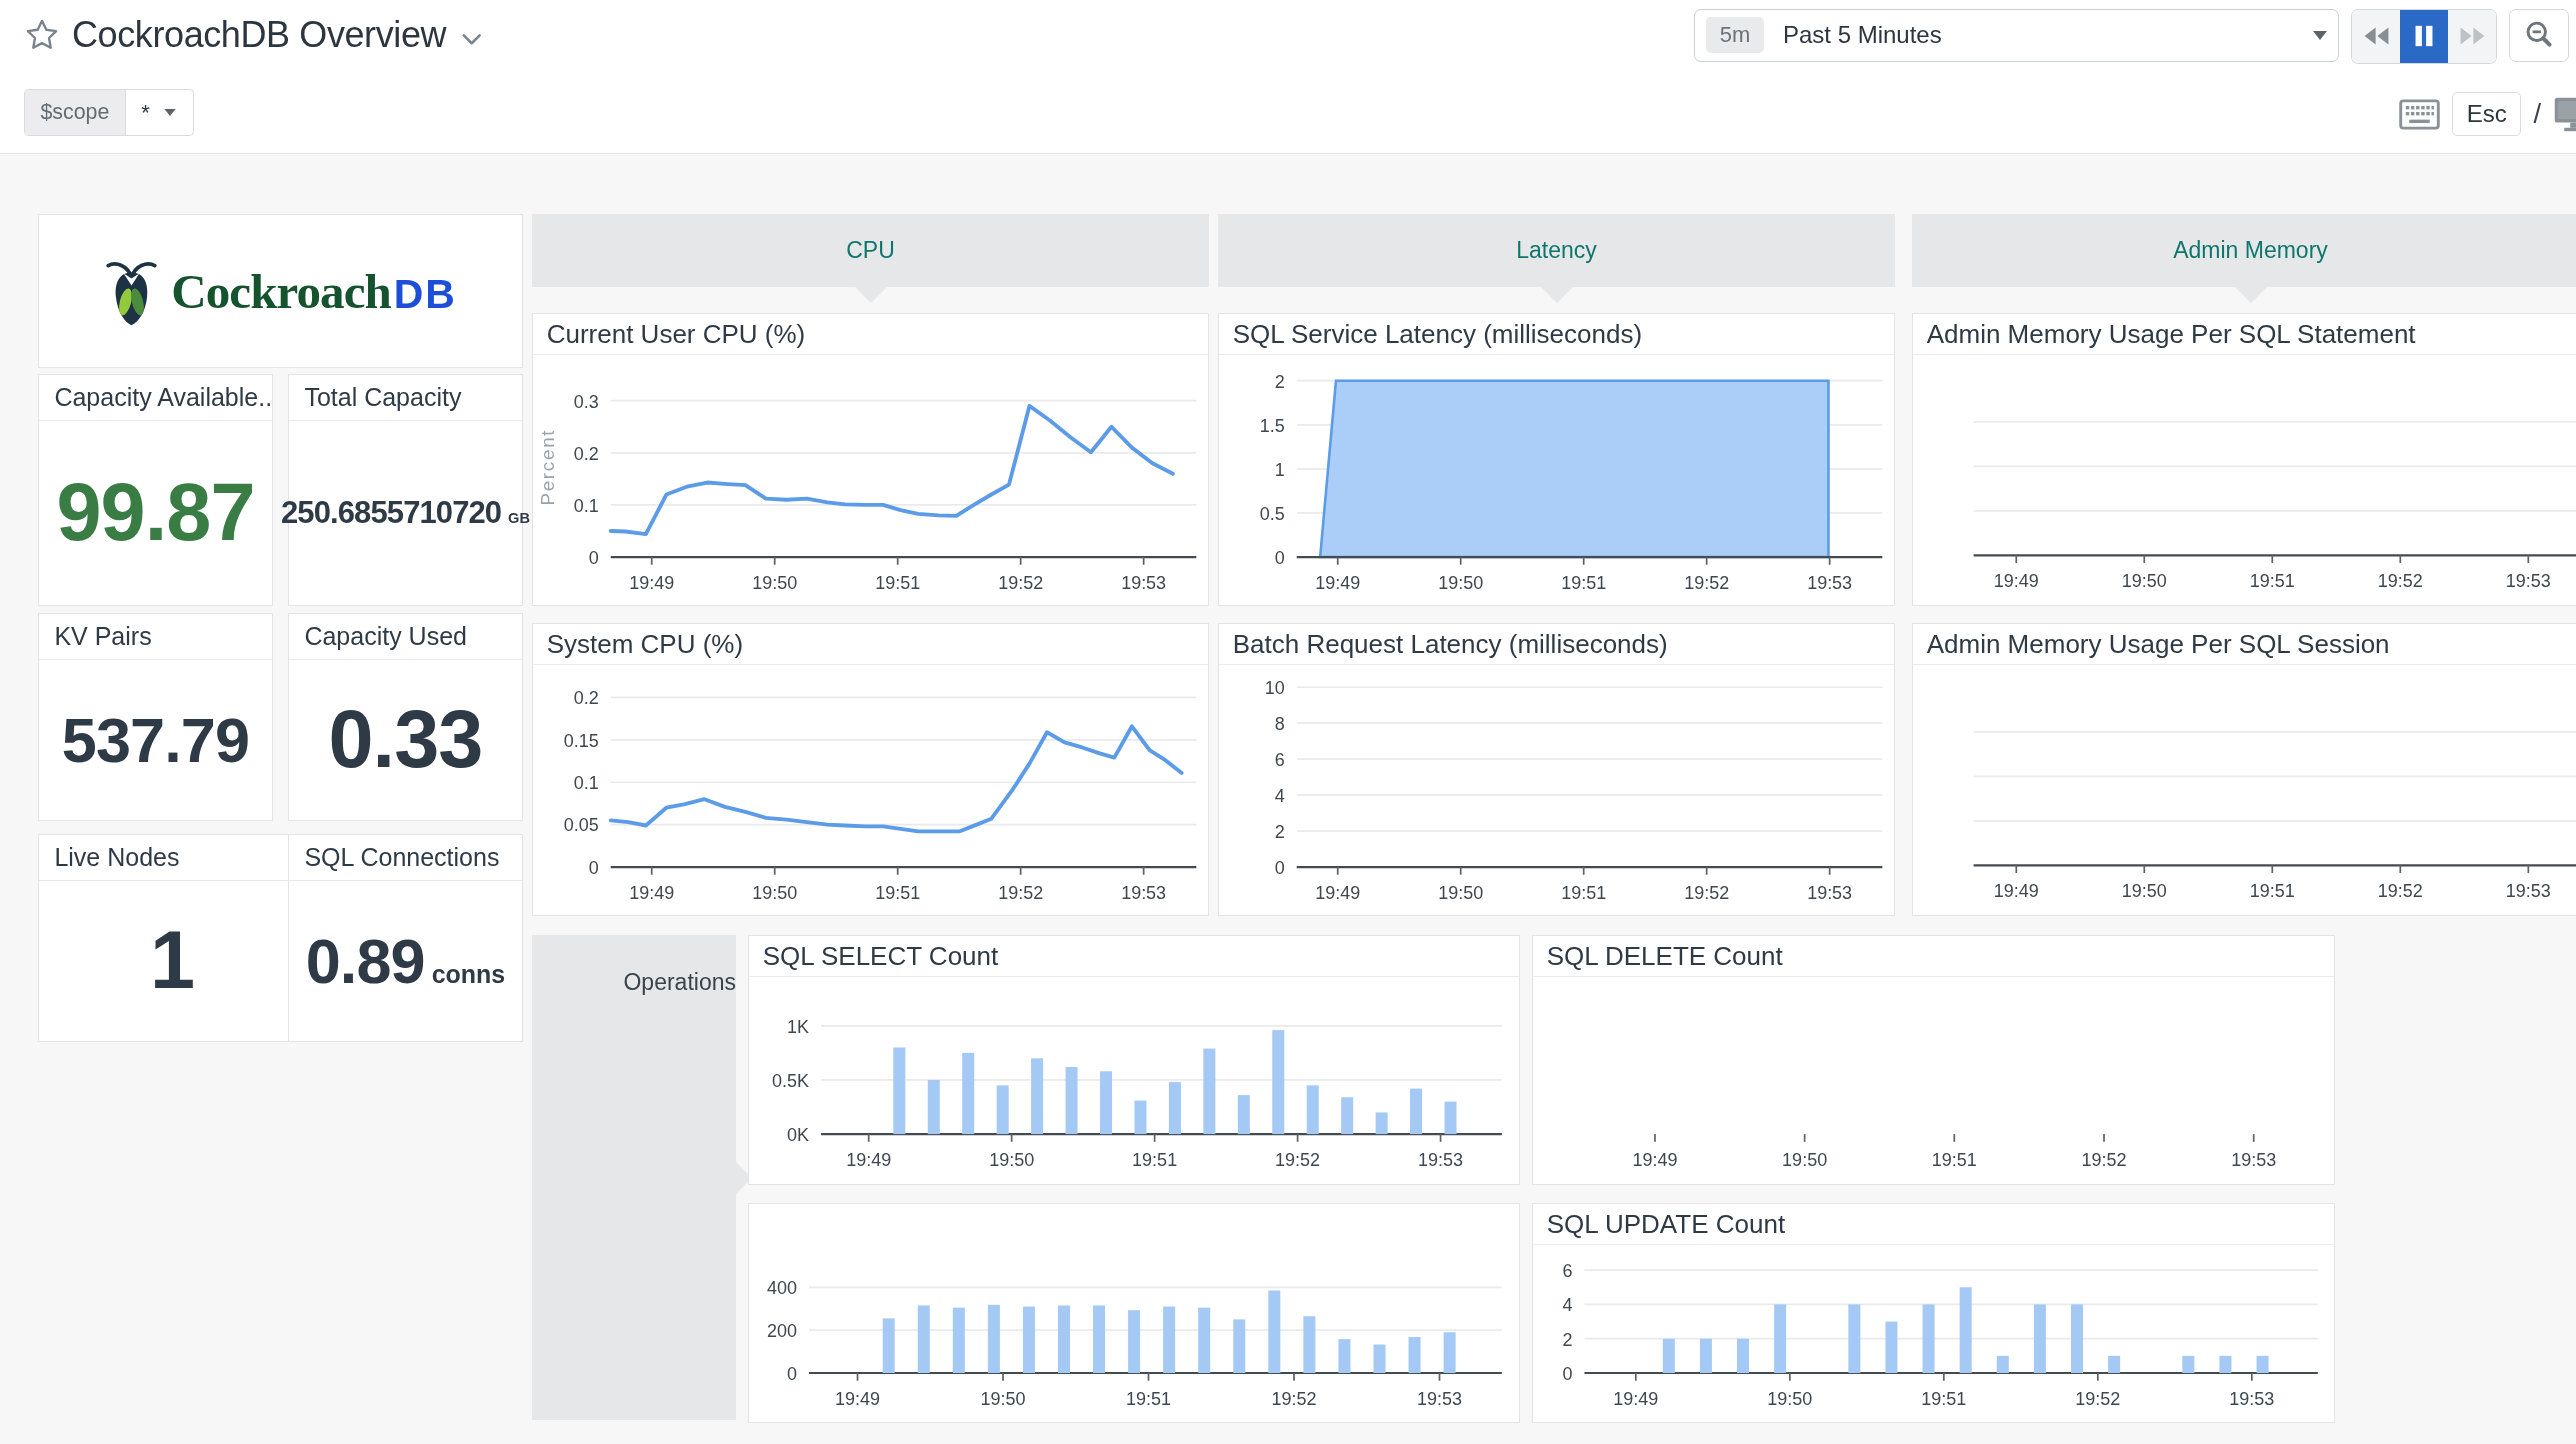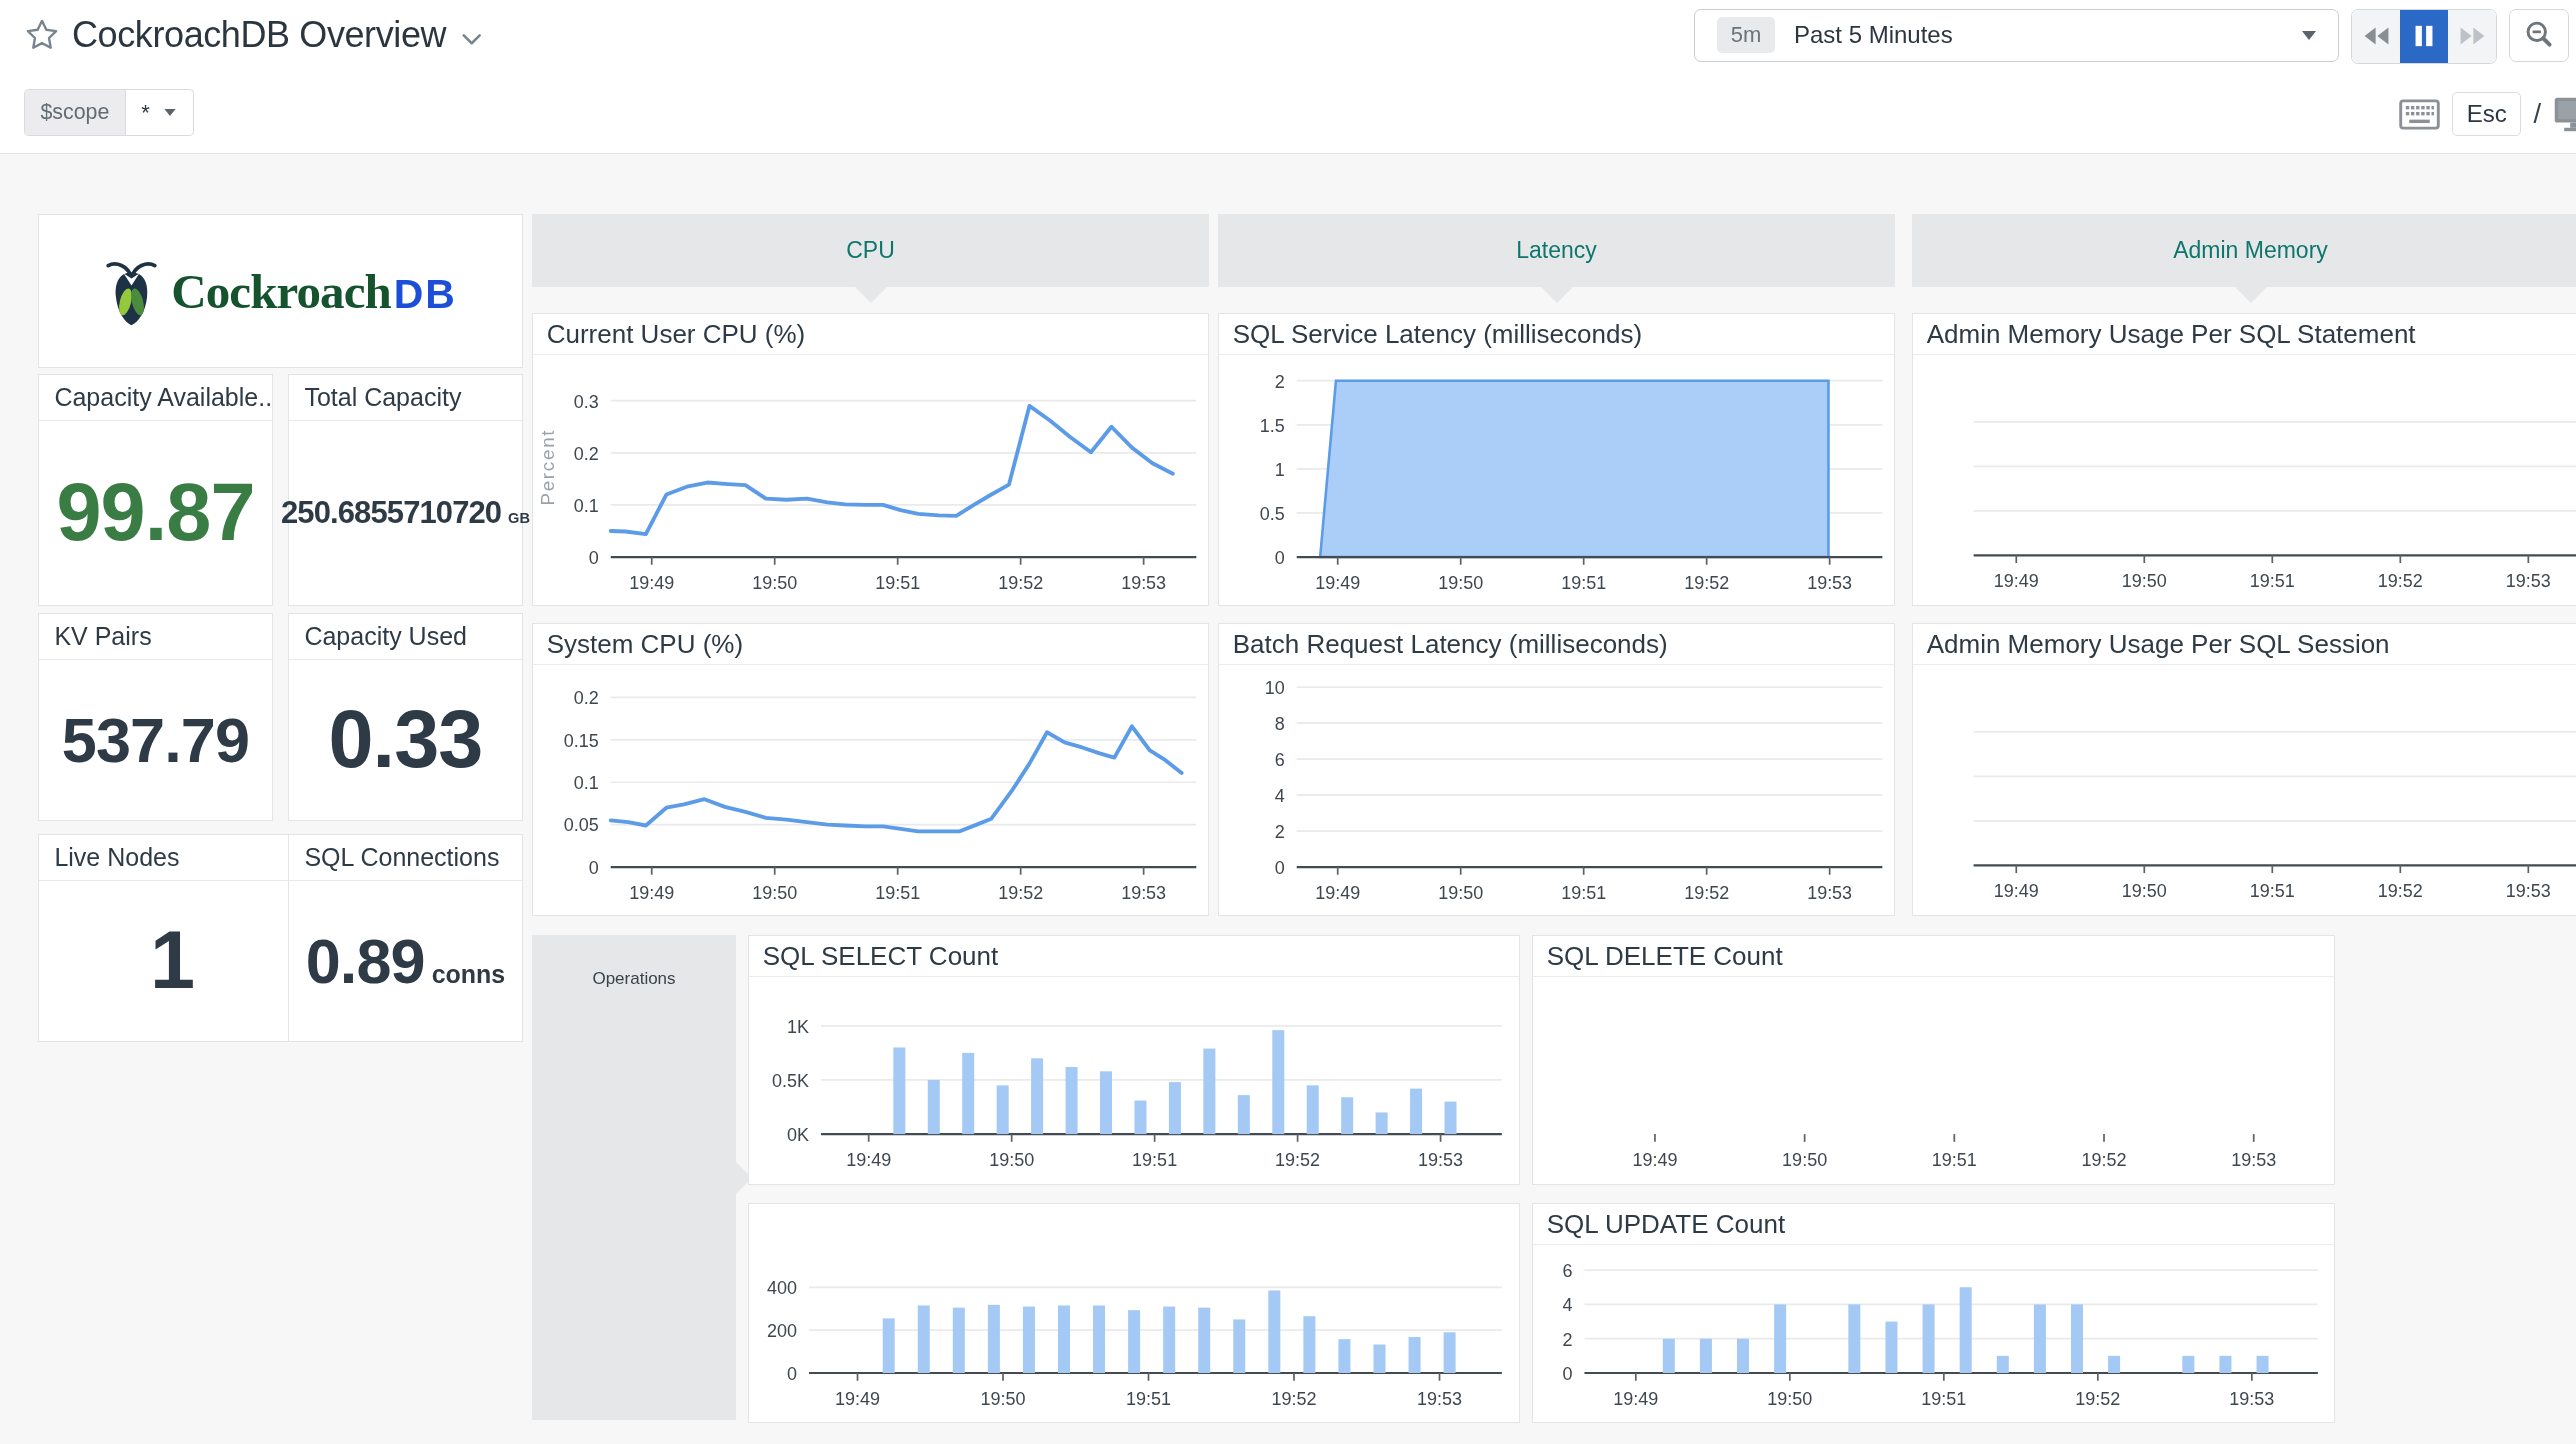--- a/index.html
+++ b/index.html
@@ -9,21 +9,21 @@
   .title-row{position:absolute;left:24px;top:13.7px;display:flex;align-items:center;gap:12px;}
   .page-title{font-size:36px;font-weight:500;color:#2b3640;letter-spacing:-0.4px;}
   .scope-row{position:absolute;left:24px;top:89px;display:flex;align-items:stretch;height:45px;
     border:0.9px solid #d8dbde;border-radius:4.3px;overflow:hidden;background:#fff;}
   .scope-key{background:#ececee;color:#626c75;font-size:21.4px;display:flex;align-items:center;
     padding:0 15.4px;border-right:0.9px solid #d8dbde;}
   .scope-val{display:flex;align-items:center;gap:13.7px;padding:0 15.4px;font-size:22px;color:#2b3640;}
   .caret{width:0;height:0;border-left:7.7px solid transparent;border-right:7.7px solid transparent;
     border-top:9.4px solid #5b646d;}
   .time-select{position:absolute;left:1694px;top:8.6px;width:645px;height:53px;background:#fff;
-    border:1.7px solid #c9ced3;border-radius:6.9px;display:flex;align-items:center;padding:0 22px;box-sizing:border-box;gap:19px;}
+    border:1.7px solid #c9ced3;border-radius:6.9px;display:flex;align-items:center;padding:0 11px;box-sizing:border-box;gap:19px;}
   .time-badge{background:#e8eaec;border-radius:5.1px;color:#6a737c;font-size:22px;padding:5.1px 13.7px;}
   .time-label{font-size:24px;color:#2b3640;flex:1;}
   .playback{position:absolute;left:2351px;top:8.6px;height:53px;display:flex;border:1.7px solid #d4d8db;
     border-radius:6.9px;overflow:hidden;}
   .pb-seg{width:48px;height:53px;display:flex;align-items:center;justify-content:center;background:#f3f4f5;}
   .pb-seg.active{background:#2a6ac6;}
   .zoom-btn{position:absolute;left:2509px;top:8.6px;width:60px;height:53px;border:1.7px solid #d4d8db;
     border-radius:6.9px;background:#fff;display:flex;align-items:center;justify-content:center;box-sizing:border-box;}
   .shortcut-row{position:absolute;left:2399px;top:89px;display:flex;align-items:center;gap:12px;height:50px;}
   .esc-chip{border:1.7px solid #dadde0;border-radius:5.1px;background:#fff;font-size:24px;color:#2b3640;
@@ -41,21 +41,21 @@
   .u-sm{font-size:14.6px;} .u-lg{font-size:25px;}
   .logo-box{position:absolute;left:0;right:0;top:0;bottom:0;display:flex;align-items:center;justify-content:center;gap:13.7px;}
   .brand{font-family:"Liberation Serif",serif;font-weight:700;font-size:49px;color:#14532d;letter-spacing:-0.9px;}
   .brand-suffix{font-weight:800;font-size:41px;color:#1d4ed8;letter-spacing:1.7px;margin-left:3px;}
   
   .group-header{position:absolute;height:73px;background:#e6e7e8;display:flex;align-items:center;
     justify-content:center;font-size:23px;color:#0f766e;}
   .g-notch{position:absolute;left:50%;bottom:-16.3px;margin-left:-17px;width:0;height:0;
     border-left:17px solid transparent;border-right:17px solid transparent;border-top:17px solid #e6e7e8;}
   .ops-block{position:absolute;left:532px;top:935px;width:204px;height:485px;background:#e6e7e8;}
-  .ops-label{margin-top:34px;text-align:center;font-size:17px;color:#39434d;}
+  .ops-label{margin-top:34px;text-align:right;font-size:23px;color:#39434d;}
   .ops-notch{position:absolute;right:-16.3px;top:50%;margin-top:-17px;width:0;height:0;
     border-top:17px solid transparent;border-bottom:17px solid transparent;border-left:17px solid #e6e7e8;}
   .chart-card{position:absolute;background:#fff;border:0.9px solid #e3e4e6;box-sizing:border-box;}
   .chart-title{height:40px;border-bottom:0.9px solid #ececee;font-size:26px;color:#2e3a45;
     display:flex;align-items:center;padding-left:13.7px;}
   .chart-plot{position:absolute;left:0;right:0;top:41px;bottom:0;}
   svg text.ax{font-size:21px;fill:#3f474e;font-family:"Liberation Sans",sans-serif;}
   svg text.yl{font-size:22px;fill:#9aa2a9;font-family:"Liberation Sans",sans-serif;letter-spacing:2px;}
 </style>
 </head>

